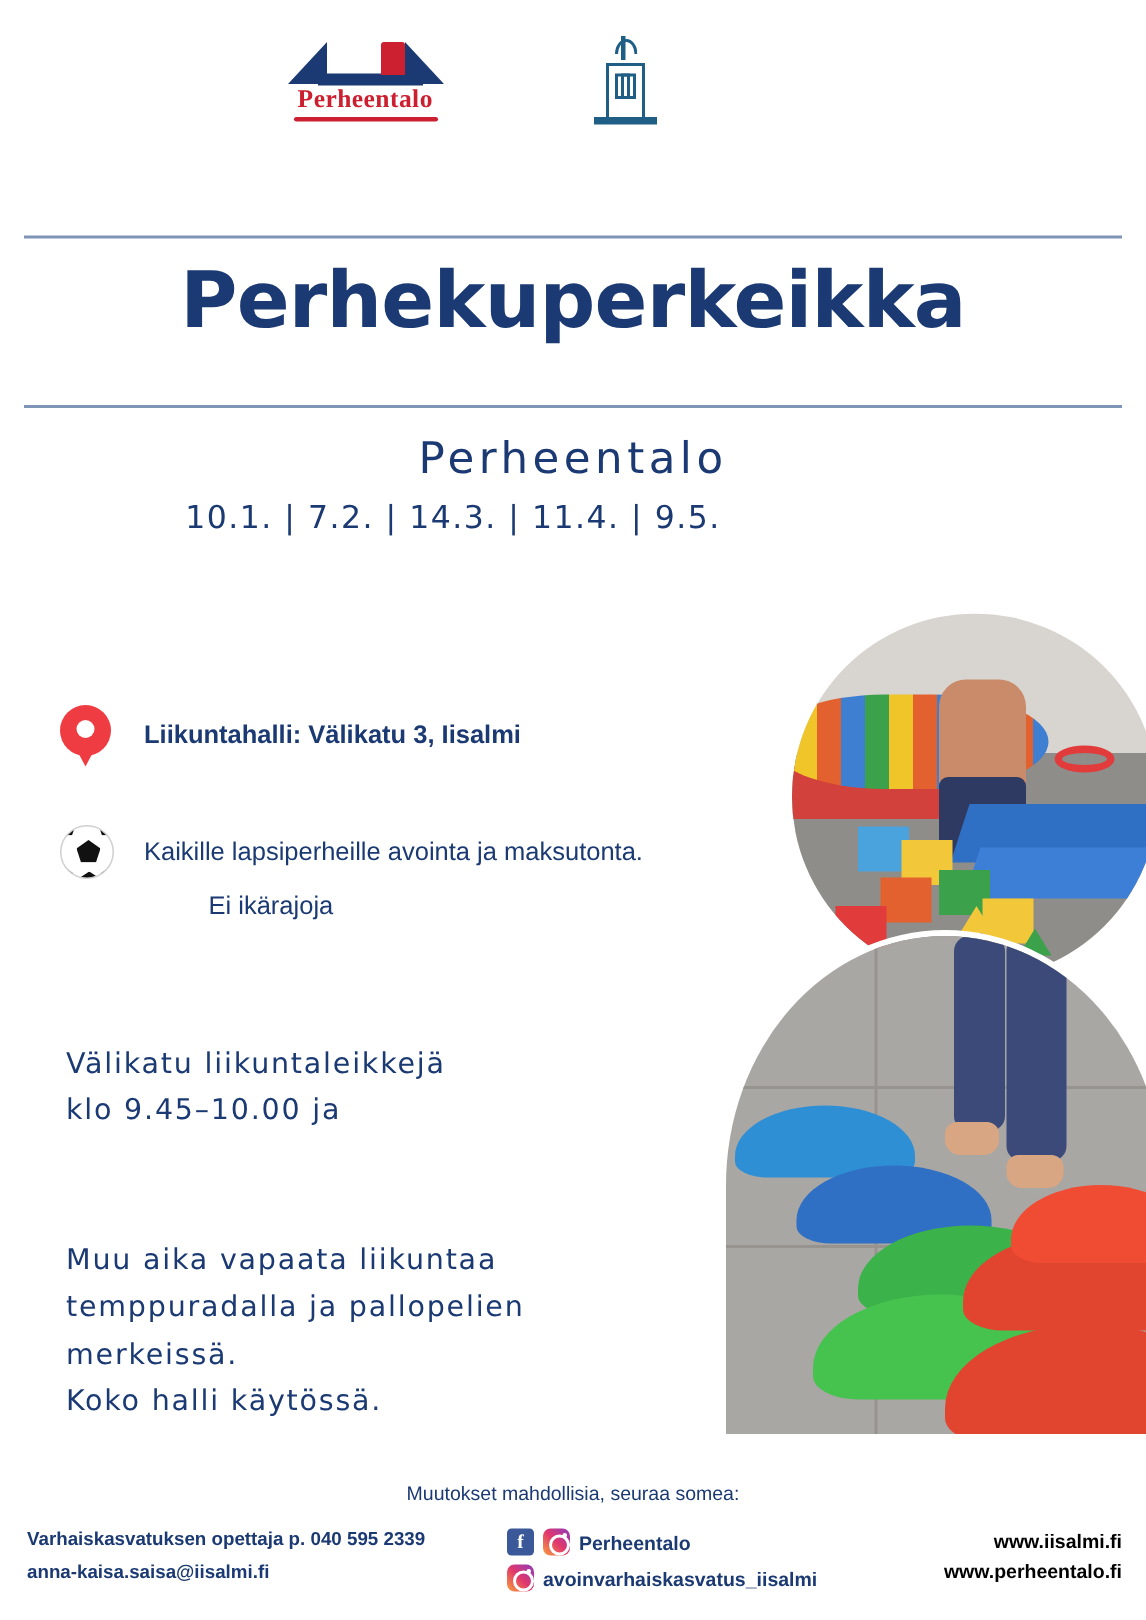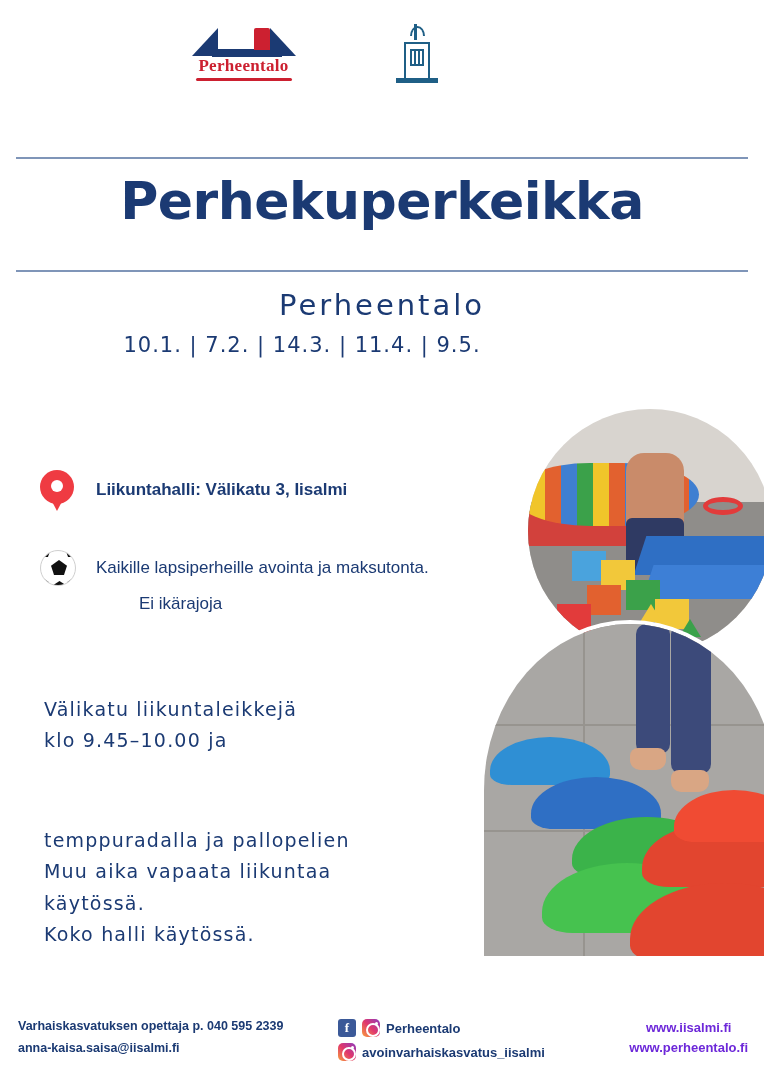--- a/index.html
+++ b/index.html
@@ -251,22 +251,22 @@
   }
   .ic-ig:before {
     content:""; position:absolute; left:4px; top:4px; width:10px; height:10px;
     border:2px solid #fff; border-radius:50%;
   }
   .ic-ig:after {
     content:""; position:absolute; right:2.5px; top:2.5px; width:3px; height:3px;
     background:#fff; border-radius:50%;
   }
   .f-right {
-    position: absolute; right: 16px; top: 6px; text-align: center;
-    color: #6d28d9; font-weight: bold; font-size: 13px; line-height: 1.55;
+    position: absolute; right: 16px; top: 6px; text-align: right;
+    color: #000000; font-weight: bold; font-size: 13px; line-height: 1.55;
   }
 </style>
 </head>
 <body>
 
 <div class="poster">
 
   <div class="logos">
 
     <div class="logo-perheentalo">
@@ -357,26 +357,27 @@
   </div>
   <div class="info-free">Kaikille lapsiperheille avointa ja maksutonta.</div>
   <div class="info-age">Ei ikärajoja</div>
 
   <div class="body-block body-1">
     <div>Välikatu liikuntaleikkejä</div>
     <div>klo 9.45–10.00 ja</div>
   </div>
 
   <div class="body-block body-2">
+    <div>Muu aika vapaata liikuntaa</div>
     <div>temppuradalla ja pallopelien</div>
-    <div>Muu aika vapaata liikuntaa</div>
-    <div>käytössä.</div>
+    <div>merkeissä.</div>
     <div>Koko halli käytössä.</div>
   </div>
 
+  <div class="footer-note">Muutokset mahdollisia, seuraa somea:</div>
 
   <div class="footer">
     <div class="f-left">
       <div>Varhaiskasvatuksen opettaja p. 040 595 2339</div>
       <div>anna-kaisa.saisa@iisalmi.fi</div>
     </div>
 
     <div class="f-mid">
       <div class="f-row">
         <span class="ic-fb">f</span>

